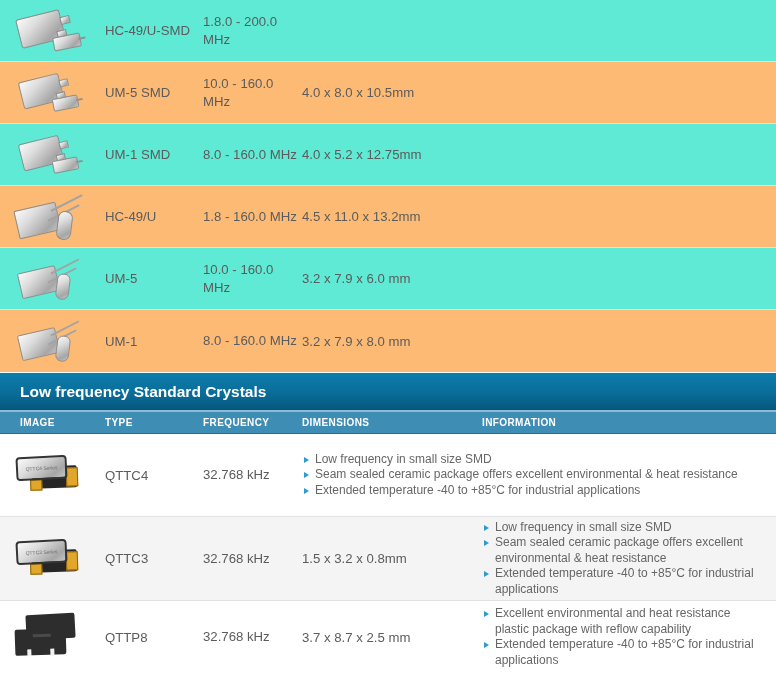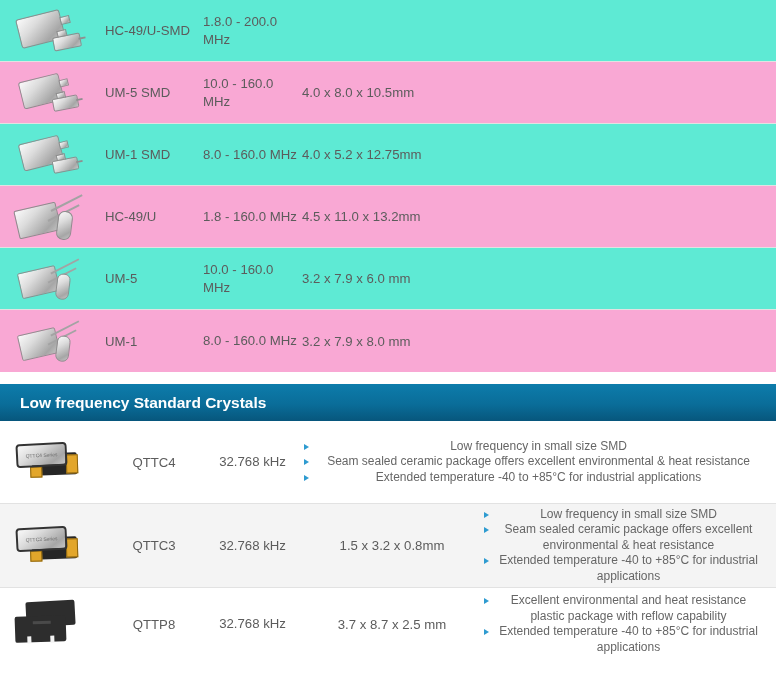--- a/index.html
+++ b/index.html
@@ -1,29 +1,29 @@
 <!DOCTYPE html>
 <html><head>
 <meta charset="utf-8">
 <style>
   html,body{margin:0;padding:0;background:#fff;}
   .page{width:776px;height:673px;overflow:hidden;background:#fff;
         font-family:"Liberation Sans",sans-serif;color:#5c5c5c;font-size:13.2px;position:relative;}
 
   
-  .u-row{display:flex;align-items:center;height:61px;border-bottom:1px solid #e2e2e2;background:#f9a8d4;box-sizing:content-box;}
+  .u-row{display:flex;align-items:center;height:61px;border-bottom:1px solid #e2e2e2;background:#fdba74;box-sizing:content-box;}
   .u-row.alt{background:#5eead4;}
   .u-row:last-of-type{border-bottom:none;height:62px;}
   .c-img{width:97px;flex:none;display:flex;justify-content:center;align-items:center;}
   .c-type{width:106px;flex:none;padding-left:8px;box-sizing:border-box;}
   .c-freq{width:99px;flex:none;line-height:1.35;}
   .c-dims{flex:1;}
 
   
-  .lower{margin-top:12px;text-align:center;}
+  .lower{margin-top:1px;}
   .title-bar{height:37px;background:linear-gradient(180deg,#0d7cab 0%,#0a6d99 55%,#07567c 100%);
              display:flex;align-items:center;padding-left:20px;box-sizing:border-box;
              color:#fff;font-size:15.5px;font-weight:bold;}
   .col-head{height:24px;background:#3e8db5;border-top:2px solid #8abcd3;border-bottom:1px solid #2a6d91;
             box-sizing:border-box;display:flex;align-items:center;color:#fff;font-size:10px;
             font-weight:bold;letter-spacing:.4px;}
   .h-img{width:97px;flex:none;padding-left:20px;box-sizing:border-box;}
   .h-type{width:106px;flex:none;padding-left:8px;box-sizing:border-box;}
   .h-freq{width:99px;flex:none;}
   .h-dims{width:180px;flex:none;}
@@ -156,20 +156,27 @@
       <div class="c-dims">3.2 x 7.9 x 8.0 mm</div>
     </div>
   </div>
 
   <div class="lower">
 
     <div class="title-bar">
       <span>Low frequency Standard Crystals</span>
     </div>
 
+    <div class="col-head">
+      <span class="h-img">IMAGE</span>
+      <span class="h-type">TYPE</span>
+      <span class="h-freq">FREQUENCY</span>
+      <span class="h-dims">DIMENSIONS</span>
+      <span class="h-info">INFORMATION</span>
+    </div>
 
     <div class="l-row r0">
       <div class="c-img">
         <div class="qttc">
           <div class="qttc-bot"></div>
           <div class="qttc-top metal">
               <span>QTTC4 Series</span>
             </div>
         </div>
       </div>

